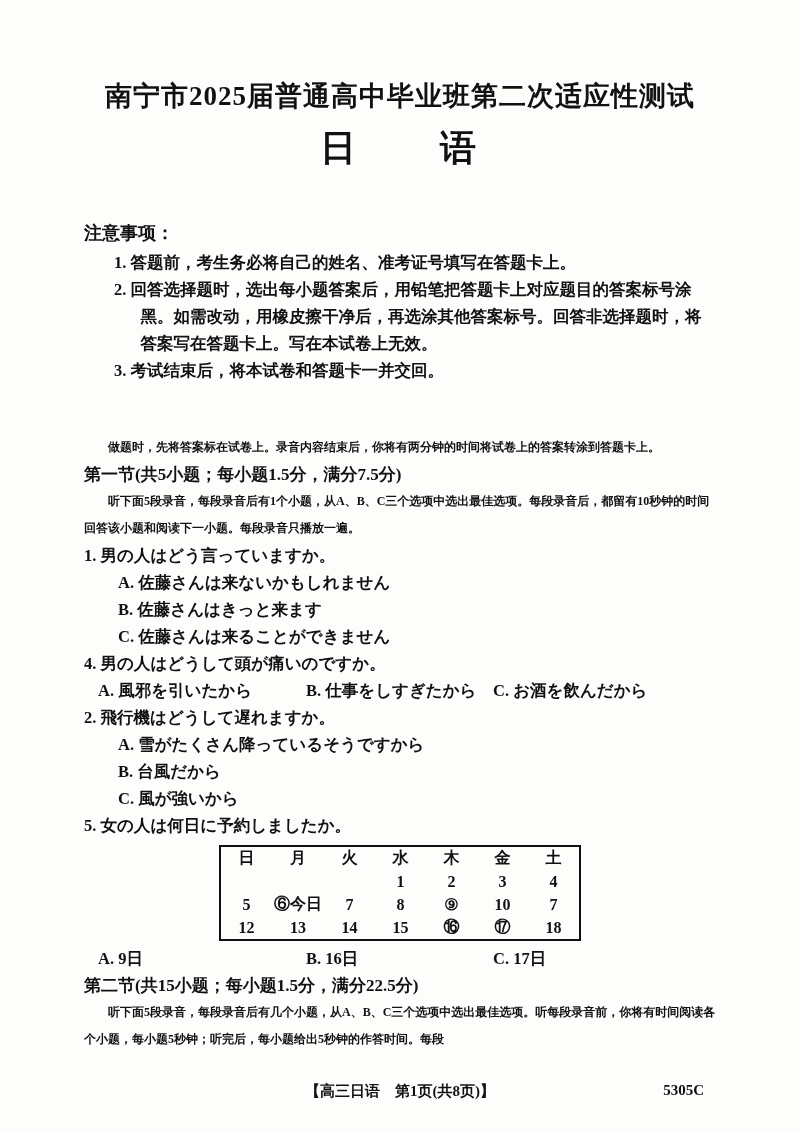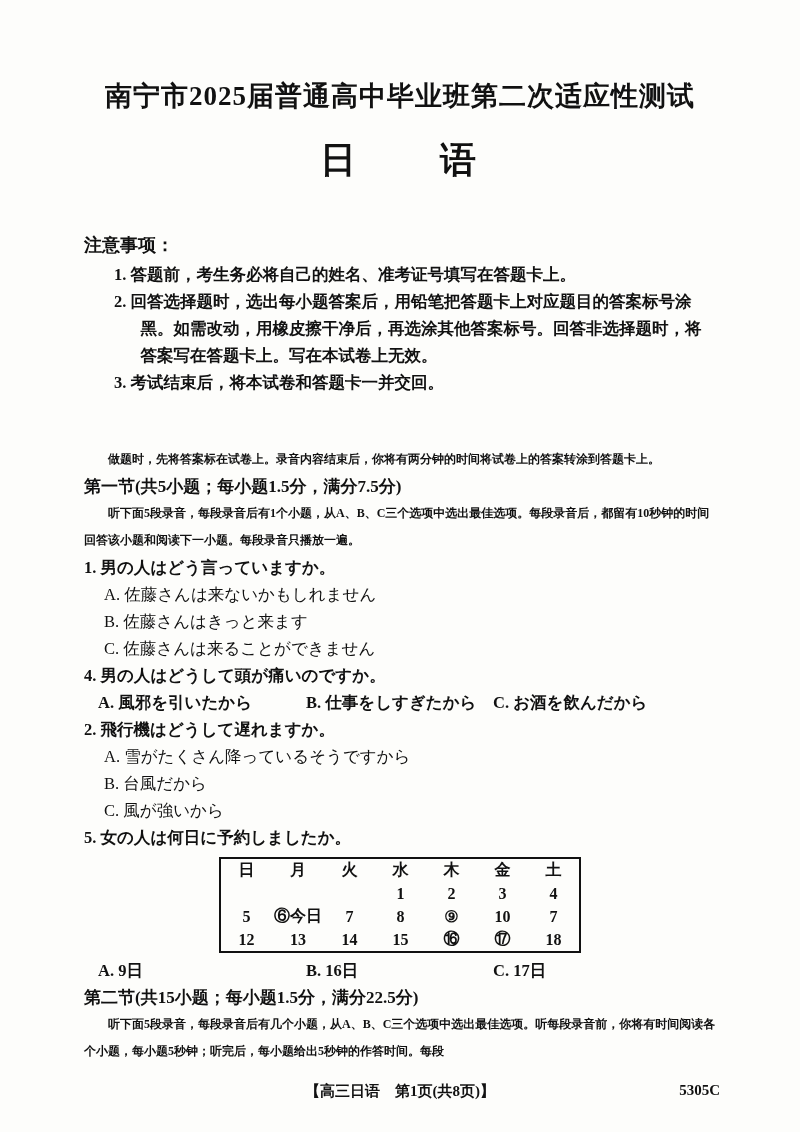--- a/index.html
+++ b/index.html
@@ -12,21 +12,21 @@
     color:#111;
     box-sizing:border-box;
     padding:78px 84px 60px 84px;
     overflow:hidden;
   }
   .title{
     text-align:center;
     font-size:27px;
     font-weight:700;
     letter-spacing:1px;
-    margin:0 0 22px 0;
+    margin:0 0 10px 0;
   }
   .subtitle{
     text-align:center;
     font-size:36px;
     font-weight:700;
     letter-spacing:4px;
     margin:0 0 48px 0;
   }
   .notice-heading{
     font-size:18px;
@@ -56,23 +56,23 @@
     margin:0;
   }
   .q-stem{
     font-size:16.5px;
     font-weight:600;
     line-height:27px;
     margin:0;
   }
   .q-opt-v{
     font-size:16.5px;
-    font-weight:400;
-    line-height:27px;
-    margin-left:20px;
+    font-weight:700;
+    line-height:27px;
+    margin-left:34px;
   }
   .opt-row{
     display:flex;
     font-size:16.5px;
     font-weight:600;
     line-height:27px;
     margin-left:14px;
   }
   .opt-row .o1{width:208px;flex:none;}
   .opt-row .o2{width:187px;flex:none;}
@@ -103,21 +103,21 @@
     bottom:28px;
     height:22px;
   }
   .footer-center{
     text-align:center;
     font-size:15px;
     font-weight:700;
   }
   .footer-code{
     position:absolute;
-    right:80px;
+    right:96px;
     top:0;
     font-size:15px;
     font-weight:600;
   }
 </style>
 </head>
 <body>
 
 <div class="page">
 

